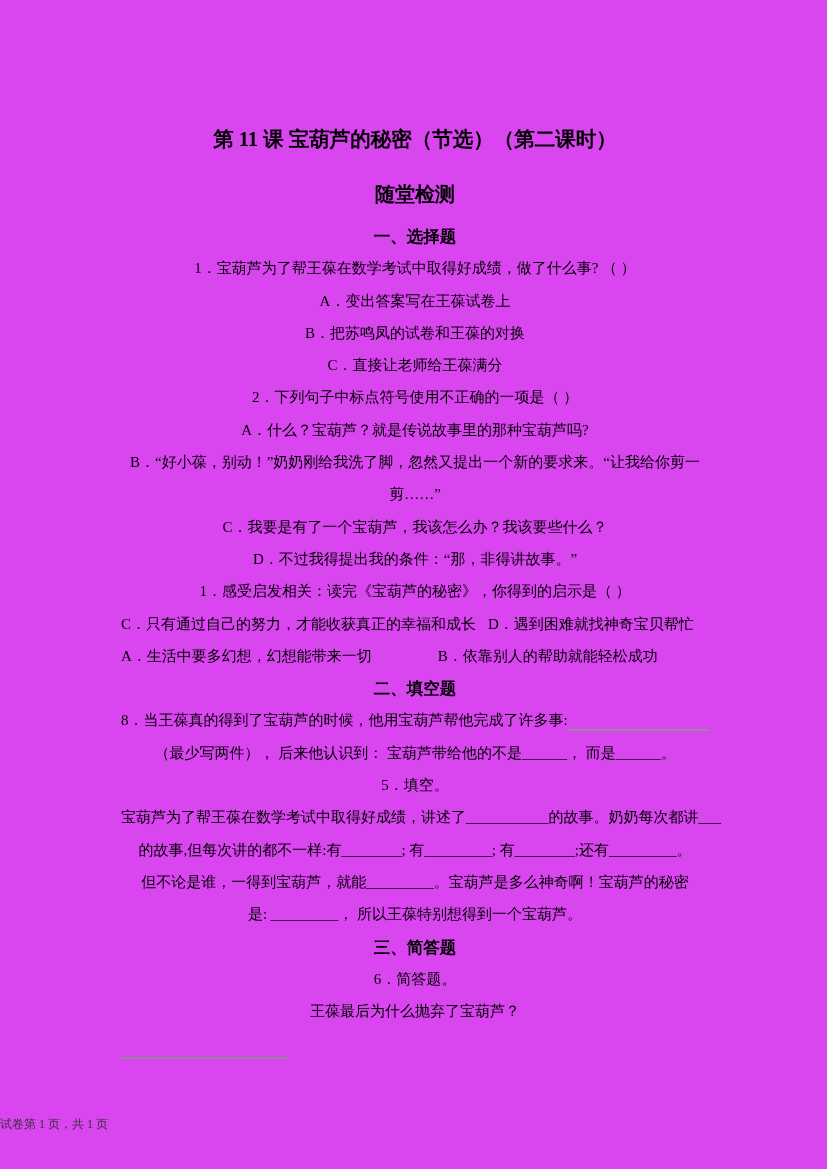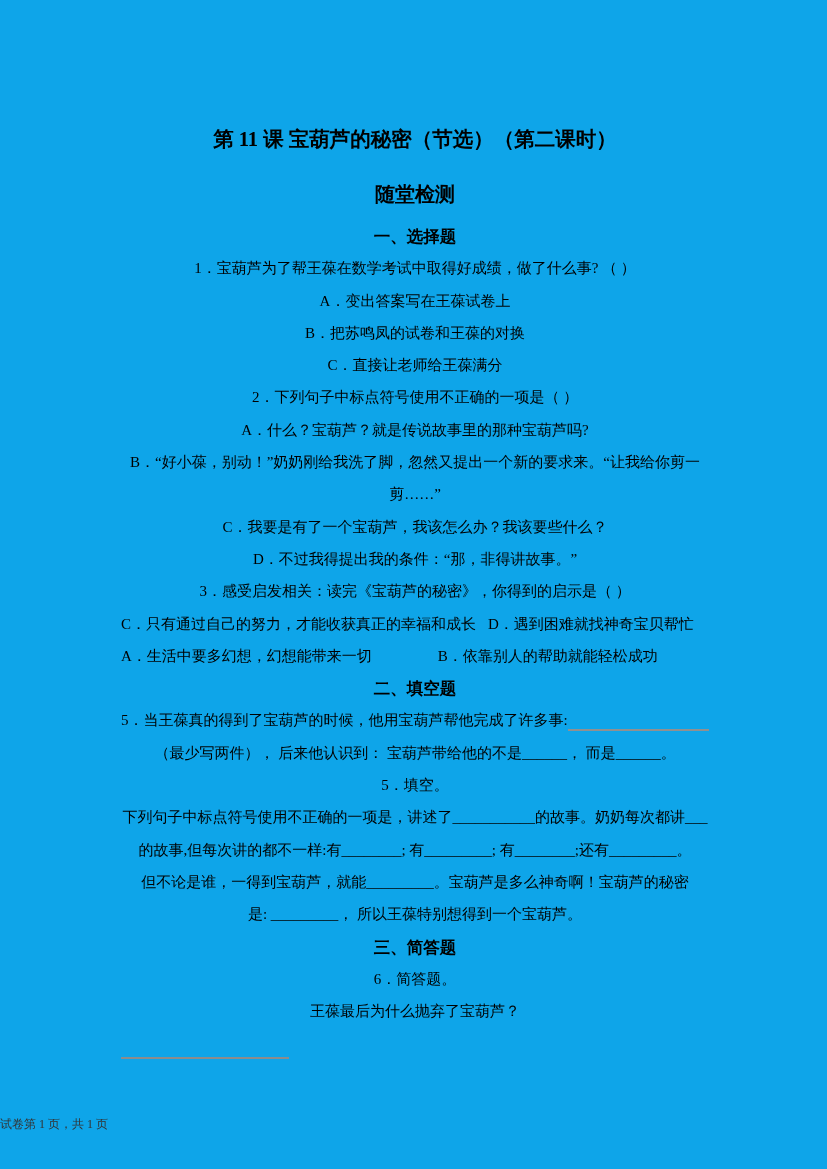--- a/index.html
+++ b/index.html
@@ -1,21 +1,21 @@
 <!DOCTYPE html>
 <html><head>
 <meta charset="utf-8">
 <style>
   * { margin: 0; padding: 0; box-sizing: border-box; }
   html, body { background: #ffffff; }
   .page {
     position: relative;
     width: 827px;
     height: 1169px;
-    background: #0ea5e9;
+    background: #d946ef;
     font-family: "Liberation Serif", "DejaVu Serif", serif;
     color: #000000;
     overflow: hidden;
   }
   .content {
     position: absolute;
     left: 121px;
     top: 124px;
     width: 588px;
   }
@@ -91,40 +91,40 @@
       <div class="line">B．把苏鸣凤的试卷和王葆的对换</div>
       <div class="line">C．直接让老师给王葆满分</div>
 
       <div class="line">2．下列句子中标点符号使用不正确的一项是（  ）</div>
       <div class="line">A．什么？宝葫芦？就是传说故事里的那种宝葫芦吗?</div>
       <div class="line">B．“好小葆，别动！”奶奶刚给我洗了脚，忽然又提出一个新的要求来。“让我给你剪一</div>
       <div class="line">剪……”</div>
       <div class="line">C．我要是有了一个宝葫芦，我该怎么办？我该要些什么？</div>
       <div class="line">D．不过我得提出我的条件：“那，非得讲故事。”</div>
 
-      <div class="line">3．感受启发相关：读完《宝葫芦的秘密》，你得到的启示是（  ）</div>
+      <div class="line">1．感受启发相关：读完《宝葫芦的秘密》，你得到的启示是（  ）</div>
       <div class="line opt-row">
         <span>C．只有通过自己的努力，才能收获真正的幸福和成长</span>
         <span class="opt-gap-small">D．遇到困难就找神奇宝贝帮忙</span>
       </div>
       <div class="line opt-row">
         <span>A．生活中要多幻想，幻想能带来一切</span>
         <span class="opt-gap-wide">B．依靠别人的帮助就能轻松成功</span>
       </div>
 
       <div class="line section-heading">二、填空题</div>
 
       <div class="line q4-line">
-        <span class="text">5．当王葆真的得到了宝葫芦的时候，他用宝葫芦帮他完成了许多事: </span>
+        <span class="text">8．当王葆真的得到了宝葫芦的时候，他用宝葫芦帮他完成了许多事: </span>
         <span class="blank-fill"></span>
       </div>
       <div class="line">（最少写两件）， 后来他认识到： 宝葫芦带给他的不是______， 而是______。</div>
 
       <div class="line">5．填空。</div>
-      <div class="line">下列句子中标点符号使用不正确的一项是，讲述了___________的故事。奶奶每次都讲___</div>
+      <div class="line">宝葫芦为了帮王葆在数学考试中取得好成绩，讲述了___________的故事。奶奶每次都讲___</div>
       <div class="line">的故事,但每次讲的都不一样:有________; 有_________; 有________;还有_________。</div>
       <div class="line">但不论是谁，一得到宝葫芦，就能_________。宝葫芦是多么神奇啊！宝葫芦的秘密</div>
       <div class="line">是: _________， 所以王葆特别想得到一个宝葫芦。</div>
 
       <div class="line section-heading">三、简答题</div>
       <div class="line">6．简答题。</div>
       <div class="line">王葆最后为什么抛弃了宝葫芦？</div>
 
       <div class="answer-line"></div>
     </div>

